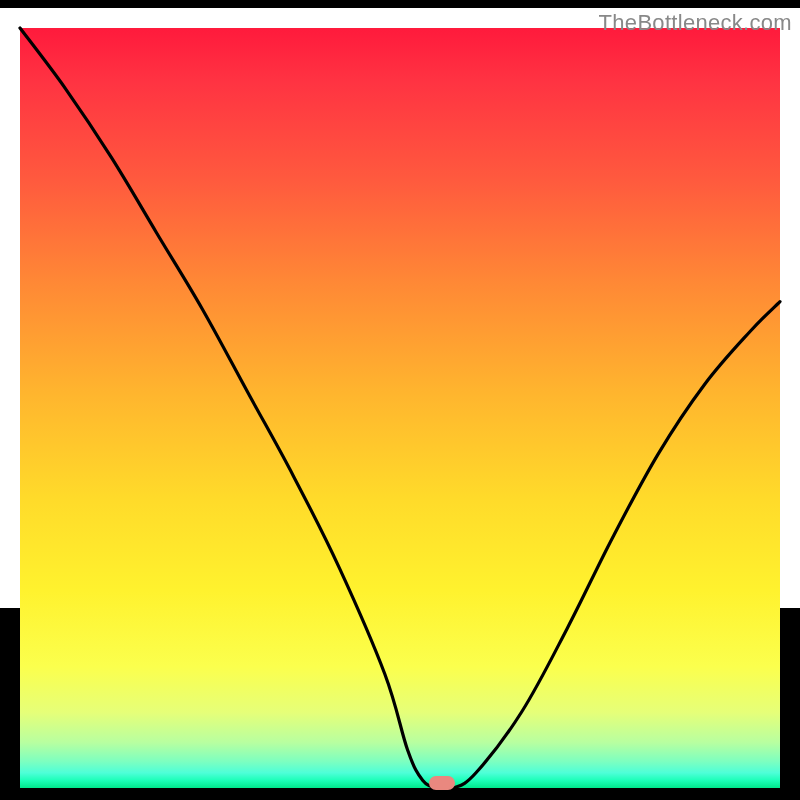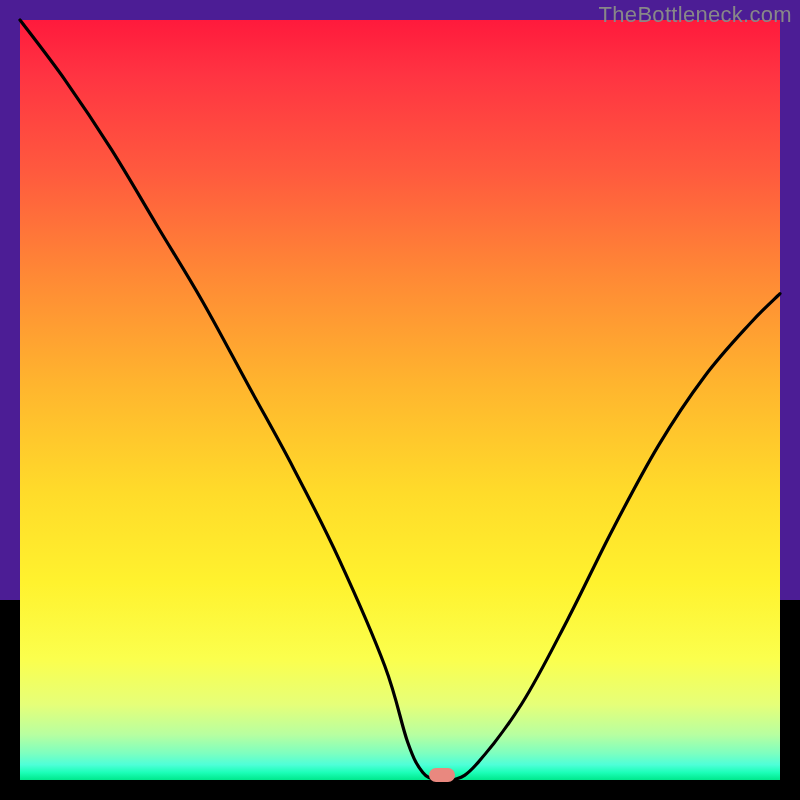--- a/index.html
+++ b/index.html
@@ -8,21 +8,22 @@
     width: 800px;
     height: 800px;
     background: #000;
     overflow: hidden;
     font-family: Arial, Helvetica, sans-serif;
   }
   .frame {
     position: relative;
     width: 800px;
     height: 600px;
-    background: #4c1d95;
+    background: #ffffff;
+    margin-top: 8px;
   }
   .plot-area {
     position: absolute;
     left: 20px;
     top: 20px;
     width: 760px;
     height: 760px;
     background: linear-gradient(to bottom,
       #ff1a3c 0%,
       #ff3342 7%,

